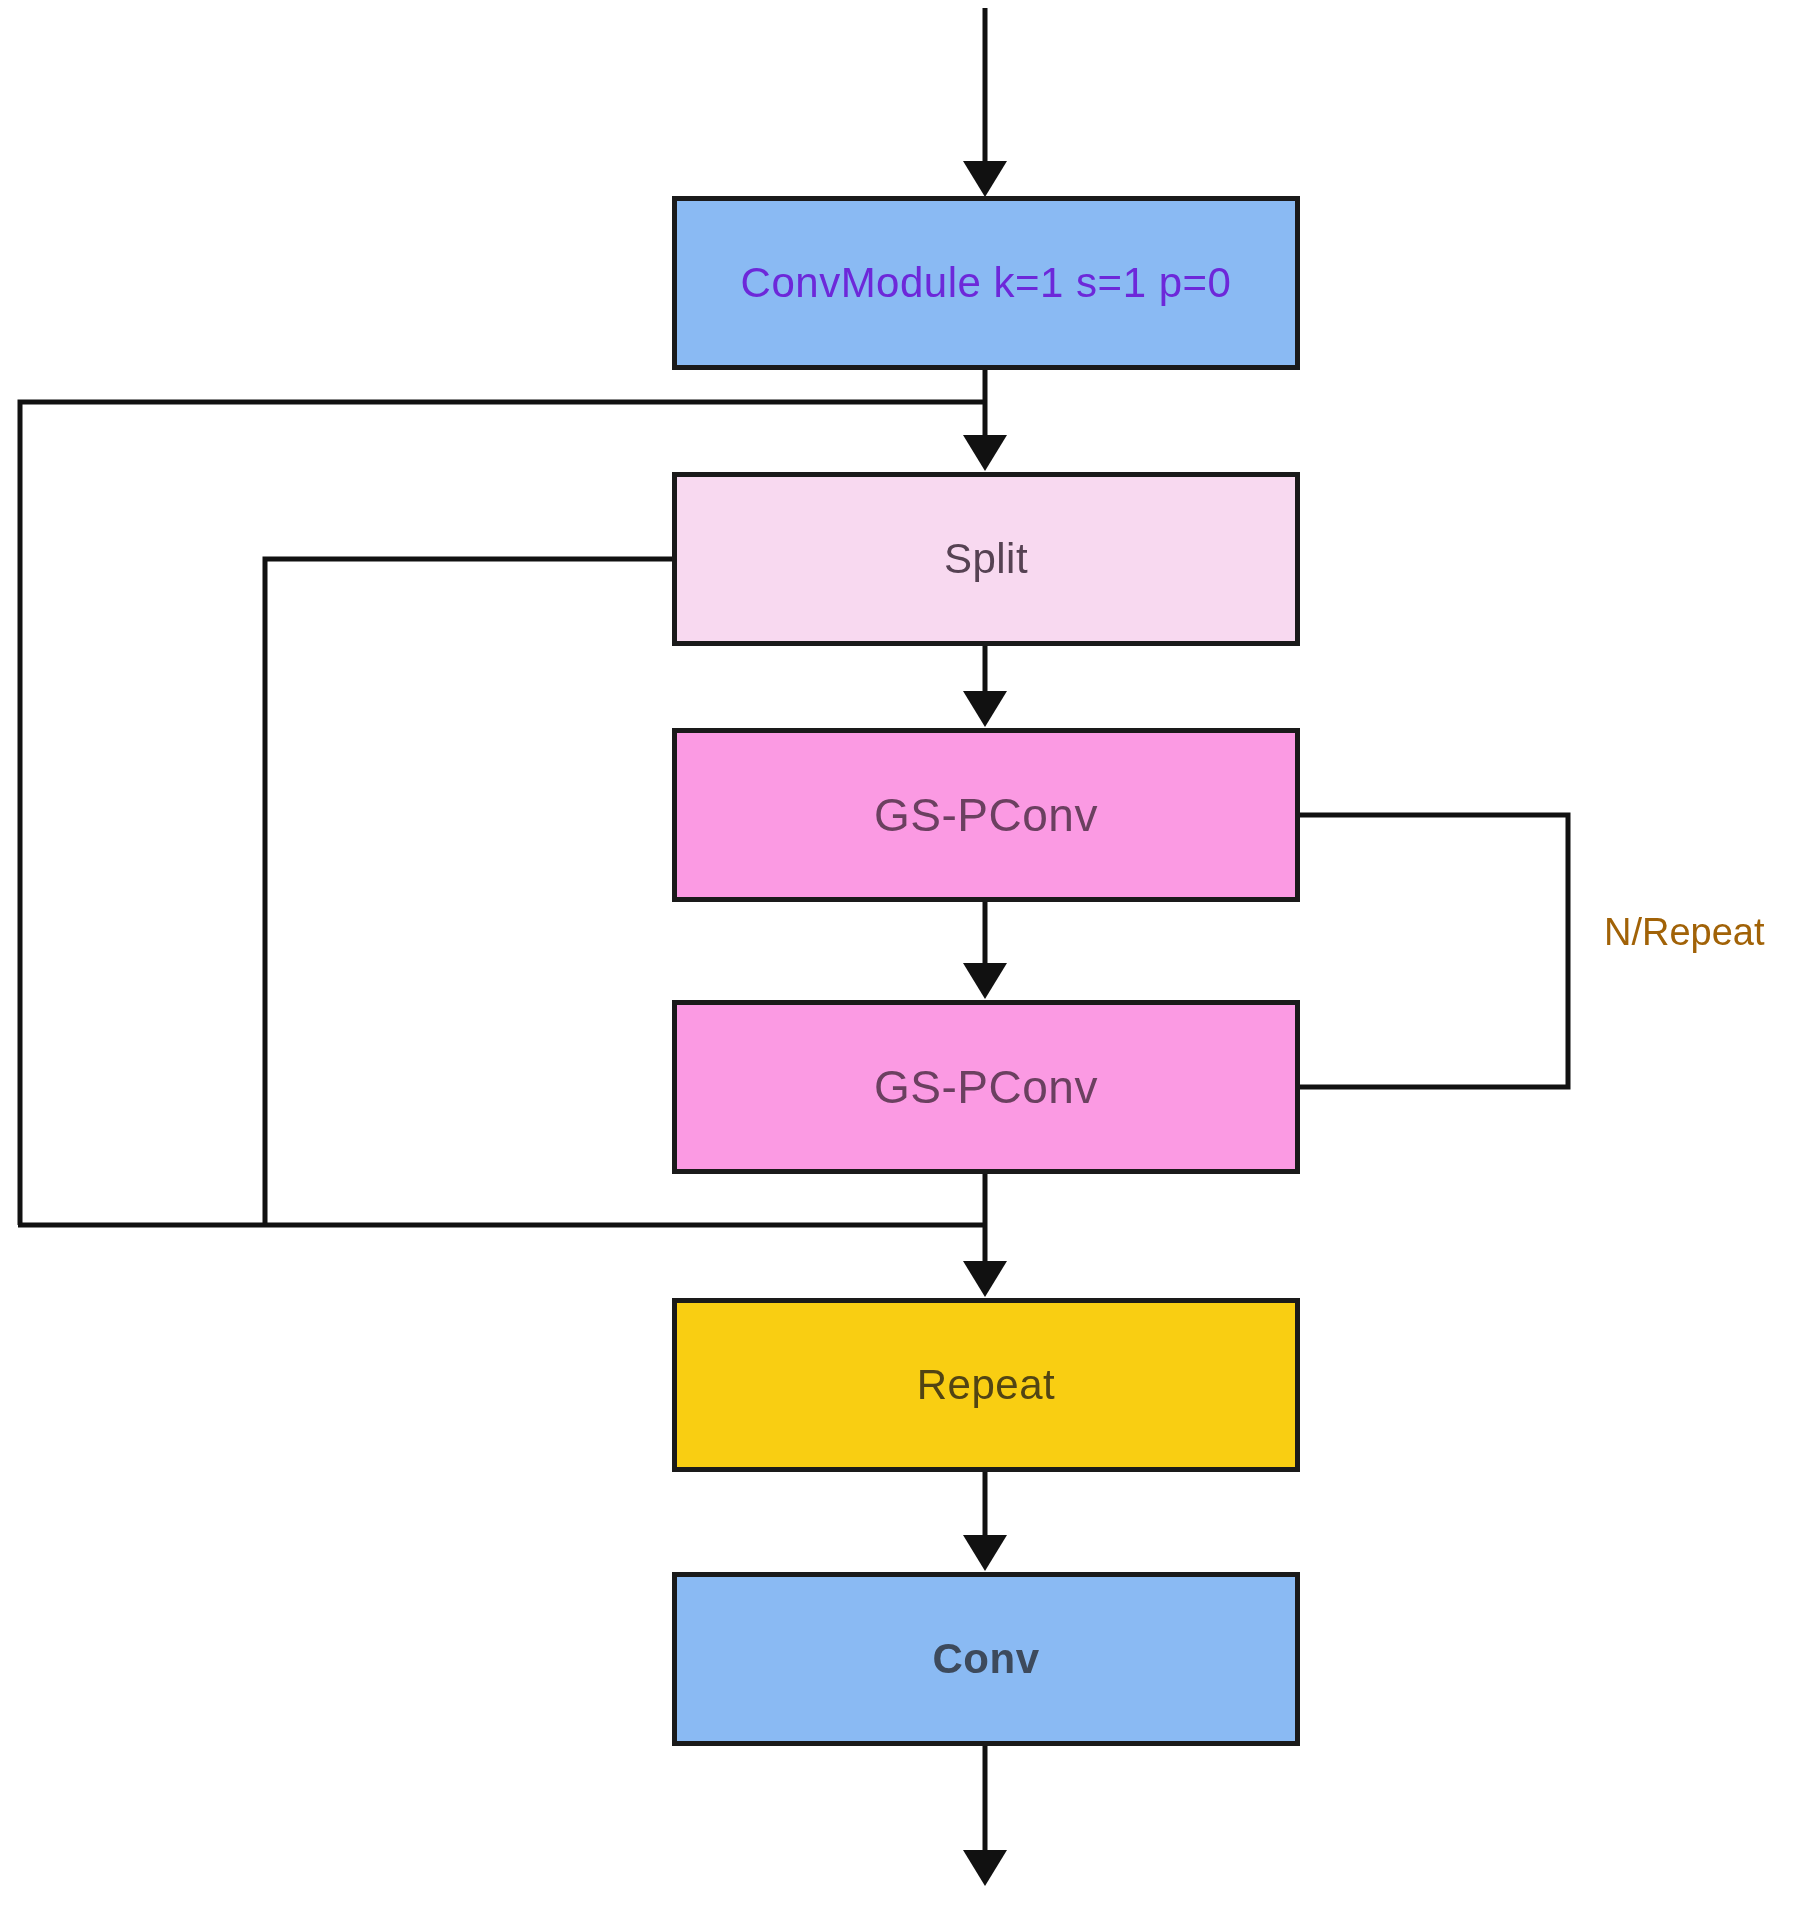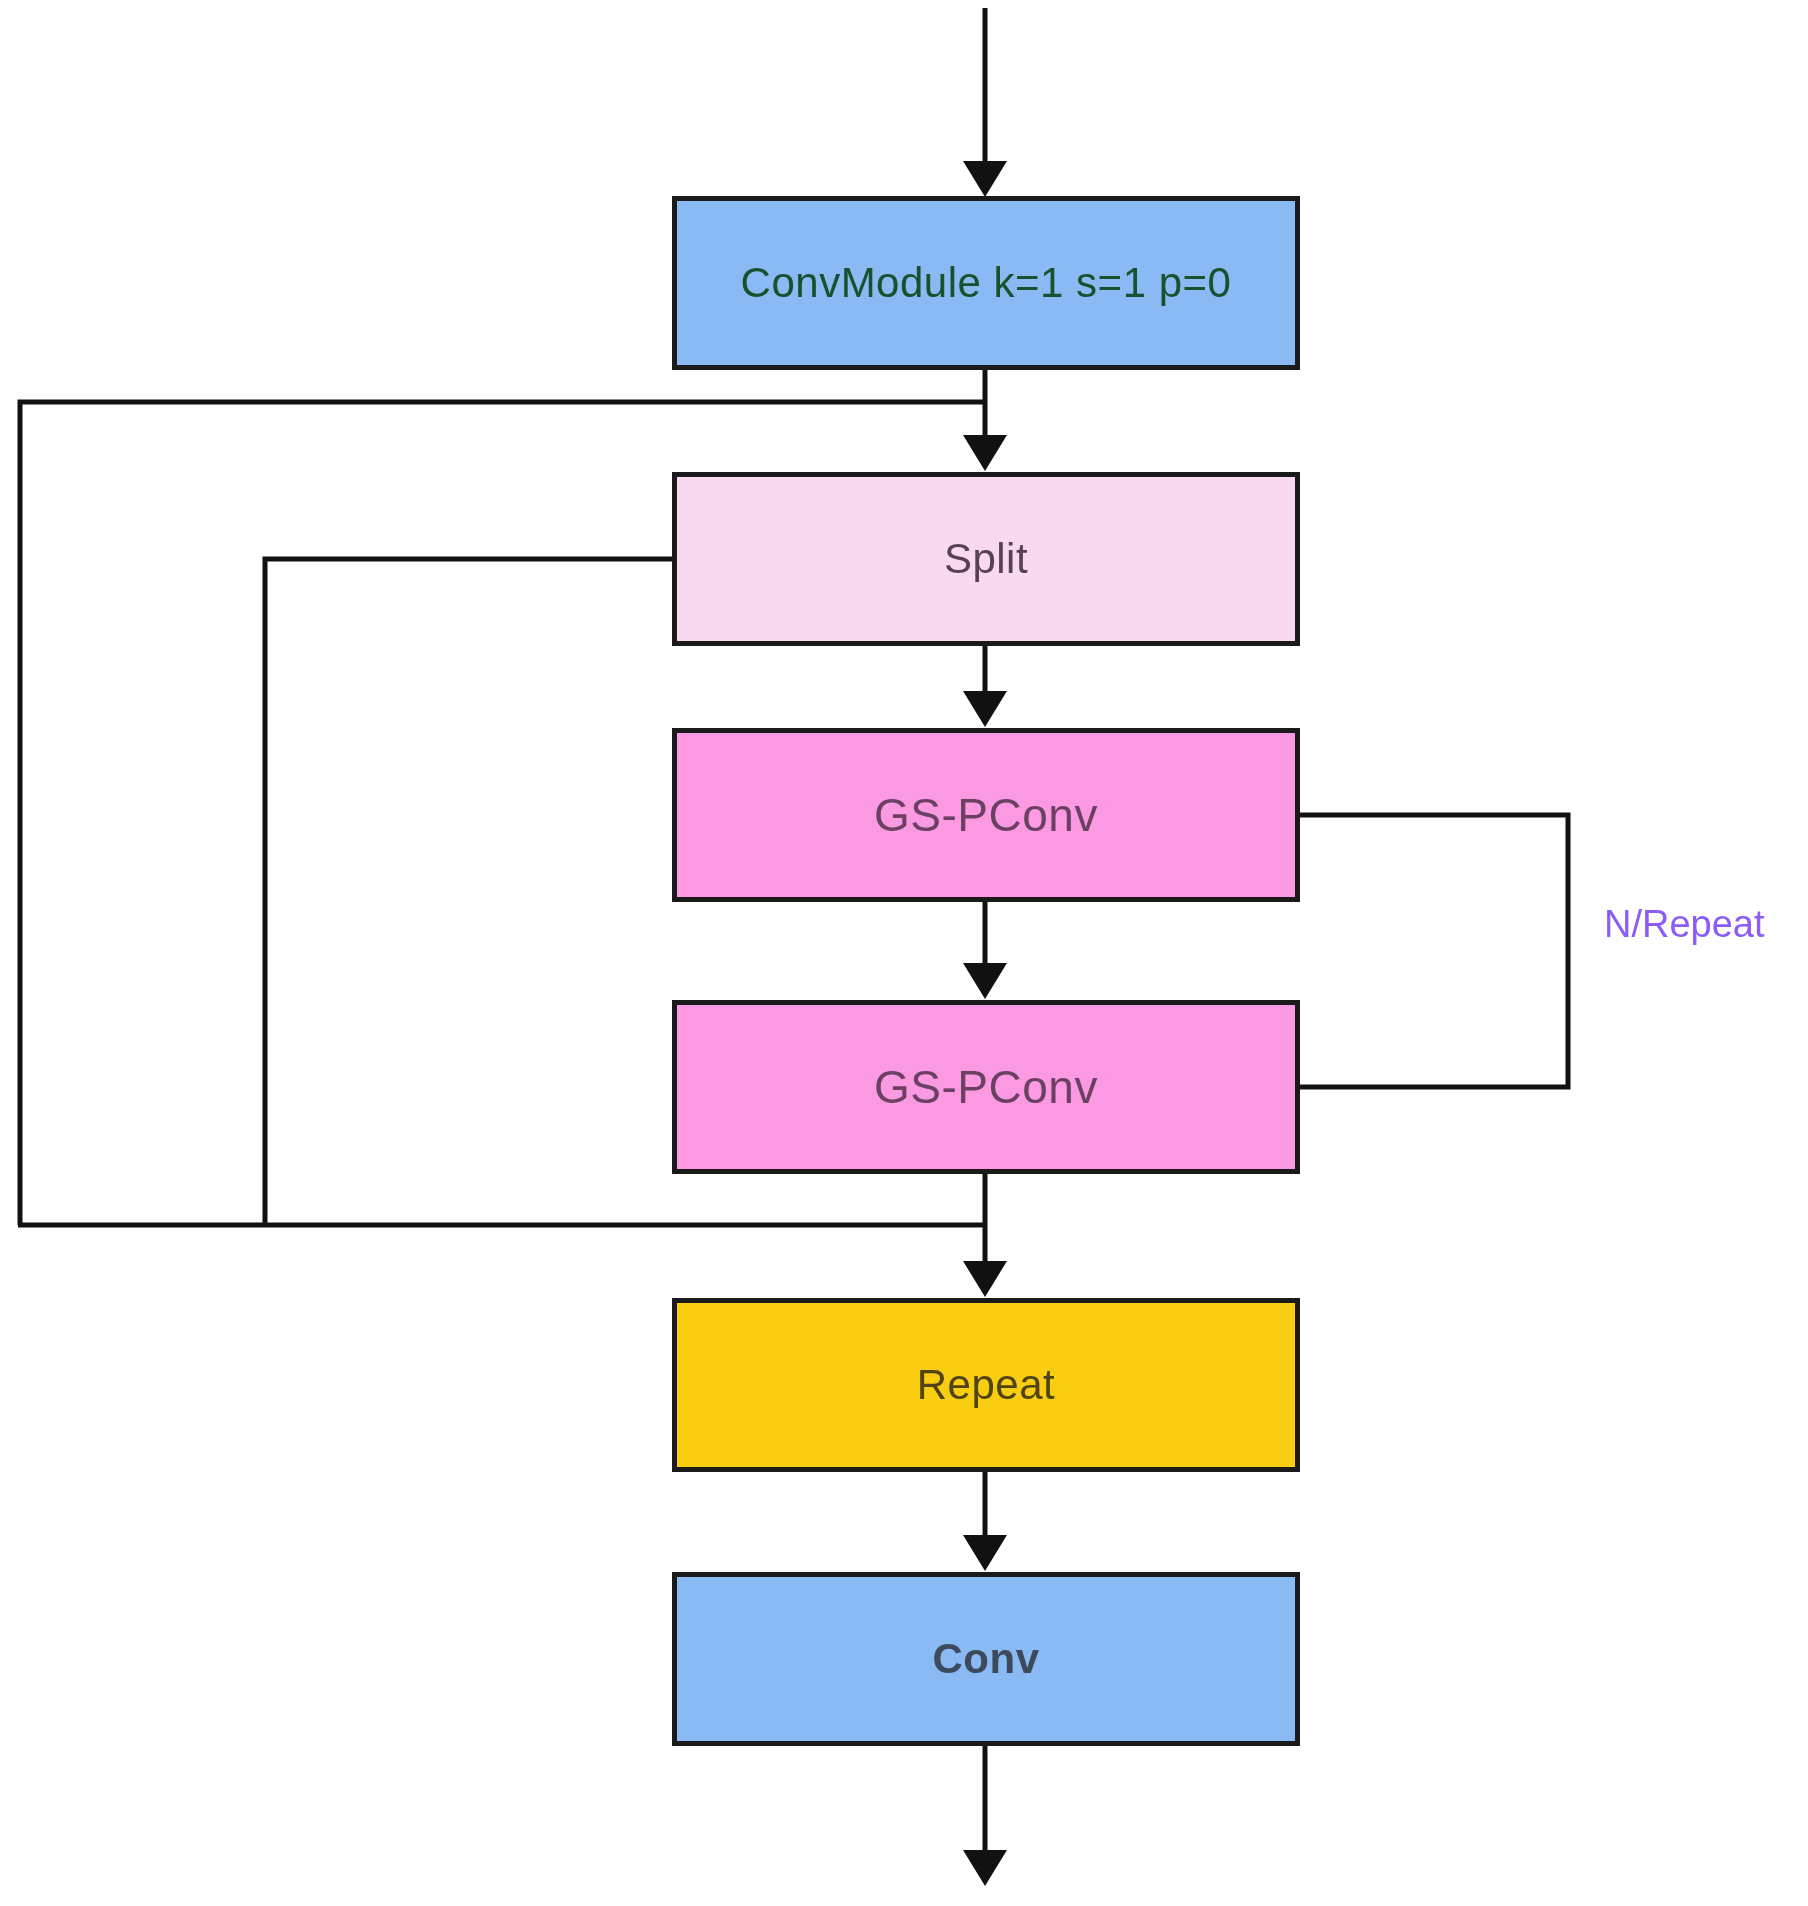--- a/index.html
+++ b/index.html
@@ -80,21 +80,21 @@
       <polygon points="963,161 1007,161 985,197"></polygon>
       <polygon points="963,435 1007,435 985,471"></polygon>
       <polygon points="963,691 1007,691 985,727"></polygon>
       <polygon points="963,963 1007,963 985,999"></polygon>
       <polygon points="963,1261 1007,1261 985,1297"></polygon>
       <polygon points="963,1535 1007,1535 985,1571"></polygon>
       <polygon points="963,1850 1007,1850 985,1886"></polygon>
     </g>
   </svg>
 
-  <div class="node" id="node-convmodule" style="background-color: rgb(138, 186, 243); color: #14532d;">
+  <div class="node" id="node-convmodule" style="background-color: rgb(138, 186, 243); color: #6d28d9;">
     <span>ConvModule k=1 s=1 p=0</span>
   </div>
 
   <div class="node" id="node-split" style="background-color: rgb(248, 217, 240); color: rgb(86, 66, 83);">
     <span>Split</span>
   </div>
 
   <div class="node big-label" id="node-gs-pconv-1" style="background-color: rgb(251, 154, 227); color: rgb(107, 64, 96);">
     <span>GS-PConv</span>
   </div>
@@ -104,15 +104,15 @@
   </div>
 
   <div class="node" id="node-concat" style="background-color: rgb(249, 206, 18); color: rgb(81, 68, 20);">
     <span>Repeat</span>
   </div>
 
   <div class="node" id="node-conv" style="background-color: rgb(138, 186, 243); color: rgb(61, 74, 92); font-weight: bold;">
     <span>Conv</span>
   </div>
 
-  <div class="annotation" style="color: #8b5cf6;">N/Repeat</div>
+  <div class="annotation" style="color: #a16207; margin-top: 8px;">N/Repeat</div>
 
 </div>
 
 </body></html>

